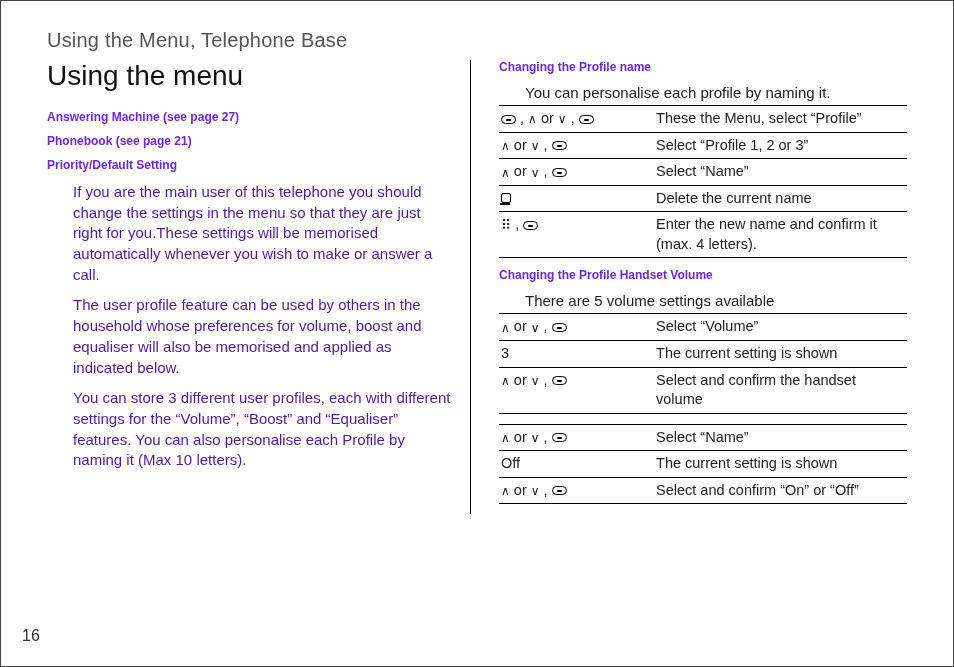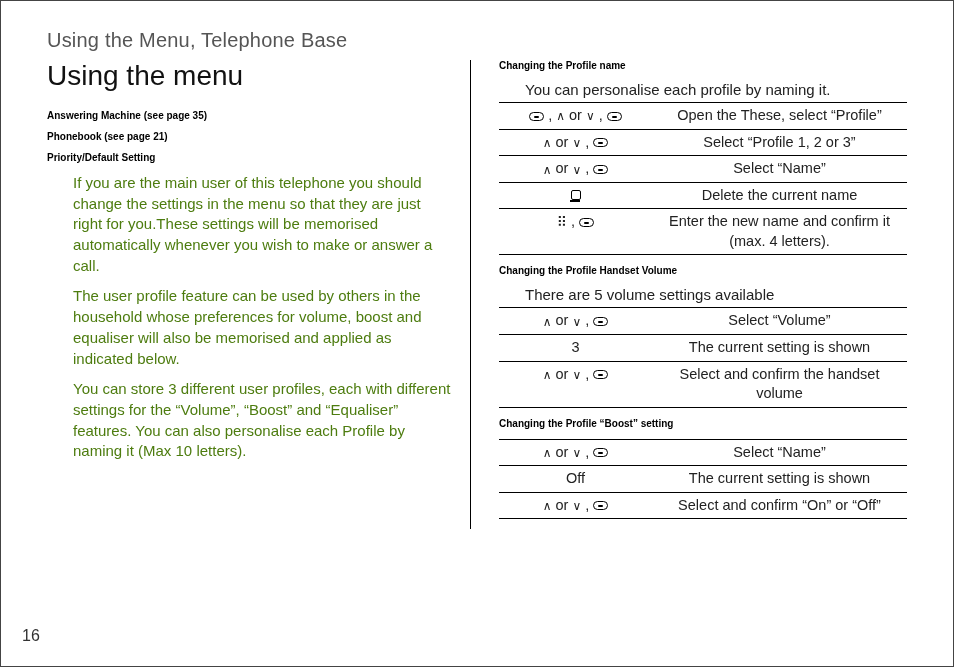--- a/index.html
+++ b/index.html
@@ -35,51 +35,50 @@
     padding-left: 16px;
   }
   h1.main-title {
     font-size: 28px;
     font-weight: 400;
     margin-bottom: 18px;
     color: #111;
   }
   .section-heading {
     font-weight: 600;
-    font-size: 10px;
+    font-size: 12px;
     margin-bottom: 10px;
     margin-top: 8px;
-    color: #000000;
+    color: #6d28d9;
   }
   .section-heading.first-right { margin-top: 0; }
   .body-text {
     font-size: 15px;
     line-height: 1.38;
     margin-left: 26px;
     margin-bottom: 10px;
-    color: #4d7c0f;
+    color: #4c1d95;
   }
   .intro-line {
     font-size: 15px;
     margin-left: 26px;
     margin-bottom: 4px;
   }
   table.instruction {
     width: 100%;
     border-collapse: collapse;
     font-size: 14.5px;
     margin-bottom: 10px;
   }
   table.instruction td {
     border-top: 1px solid #000;
     border-bottom: 1px solid #000;
     padding: 3px 4px 3px 2px;
     vertical-align: top;
     line-height: 1.35;
-    text-align: center;
   }
   table.instruction td.keys {
     width: 38%;
     white-space: nowrap;
   }
   .sym {
     display: inline-block;
     vertical-align: middle;
     font-size: 13px;
   }
@@ -133,38 +132,38 @@
   }
 </style>
 </head>
 <body>
 
 <div class="page-header">Using the Menu, Telephone Base</div>
 
 <div class="columns">
   <div class="col col-left">
     <h1 class="main-title">Using the menu</h1>
-    <div class="section-heading">Answering Machine (see page 35)</div>
+    <div class="section-heading">Answering Machine (see page 27)</div>
     <div class="section-heading">Phonebook (see page 21)</div>
     <div class="section-heading">Priority/Default Setting</div>
     <p class="body-text">If you are the main user of this telephone you should change the settings in the menu so that they are just right for you.These settings will be memorised automatically whenever you wish to make or answer a call.</p>
     <p class="body-text">The user profile feature can be used by others in the household whose preferences for volume, boost and equaliser will also be memorised and applied as indicated below.</p>
     <p class="body-text">You can store 3 different user profiles, each with different settings for the “Volume”, “Boost” and “Equaliser” features. You can also personalise each Profile by naming it (Max 10 letters).</p>
   </div>
 
   <div class="col col-right">
     <div class="section-heading first-right">Changing the Profile name</div>
     <div class="intro-line">You can personalise each profile by naming it.</div>
     <table class="instruction">
       <tbody>
           <tr>
         <td class="keys">
           <span class="sym-menu"></span> , <span class="sym sym-up"></span> or <span class="sym sym-down"></span> , <span class="sym-menu"></span>
         </td>
-        <td>Open the These, select “Profile”</td>
+        <td>These the Menu, select “Profile”</td>
       </tr>
       <tr>
         <td class="keys">
           <span class="sym sym-up"></span> or <span class="sym sym-down"></span> , <span class="sym-menu"></span>
         </td>
         <td>Select “Profile 1, 2 or 3”</td>
       </tr>
       <tr>
         <td class="keys">
           <span class="sym sym-up"></span> or <span class="sym sym-down"></span> , <span class="sym-menu"></span>
@@ -202,21 +201,20 @@
       </tr>
       <tr>
         <td class="keys">
           <span class="sym sym-up"></span> or <span class="sym sym-down"></span> , <span class="sym-menu"></span>
         </td>
         <td>Select and confirm the handset volume</td>
       </tr>
     </tbody>
       </table>
 
-    <div class="section-heading">Changing the Profile “Boost” setting</div>
     <table class="instruction">
       <tbody>
           <tr>
         <td class="keys">
           <span class="sym sym-up"></span> or <span class="sym sym-down"></span> , <span class="sym-menu"></span>
         </td>
         <td>Select “Name”</td>
       </tr>
       <tr>
         <td class="keys">Off</td>

